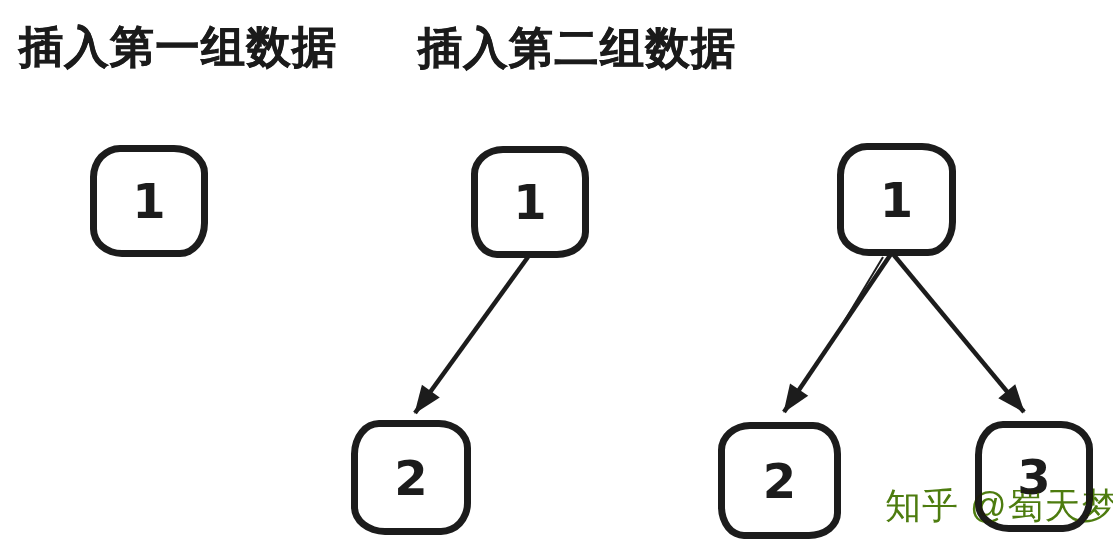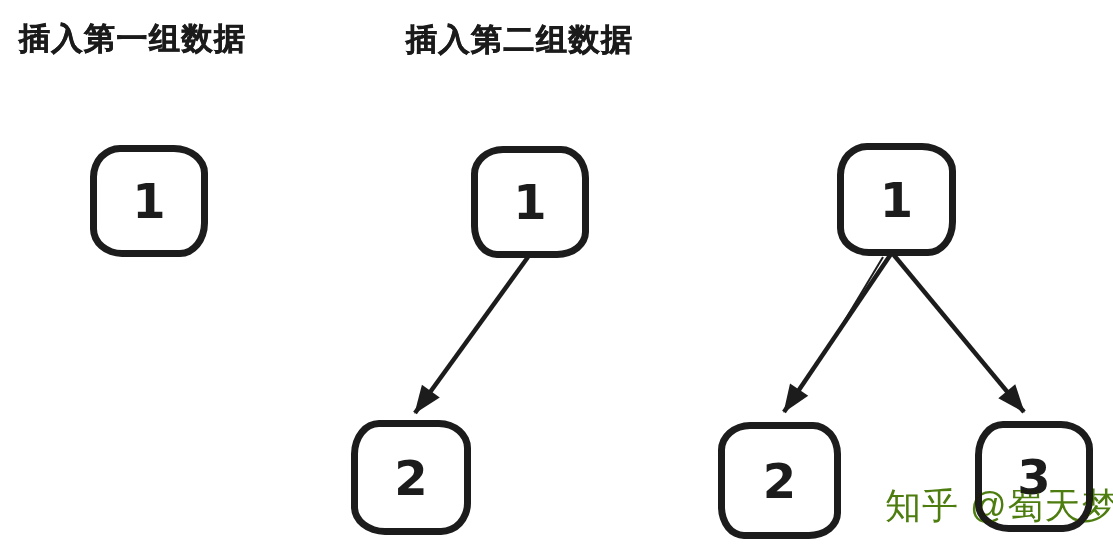--- a/index.html
+++ b/index.html
@@ -5,21 +5,21 @@
   html,body{margin:0;padding:0;}
   .canvas{
     position:relative;
     width:1113px;height:553px;
     background:#ffffff;
     overflow:hidden;
     font-family:"Liberation Sans","DejaVu Sans",sans-serif;
   }
   .panel-title{
     position:absolute;
-    font-size:31px;
+    font-size:44px;
     font-weight:800;
     letter-spacing:1.5px;
     color:#1b1b1b;
     white-space:nowrap;
     -webkit-text-stroke:0.6px #1b1b1b;
   }
   .edges-layer{
     position:absolute;left:0;top:0;width:1113px;height:553px;
     z-index:1;
   }
@@ -52,21 +52,21 @@
     white-space:nowrap;
     margin-left:44px;
   }
 </style>
 </head>
 <body>
 
 <div class="canvas">
 
   <div class="panel-title" style="left:19px;top:18px;">插入第一组数据</div>
-  <div class="panel-title" style="left:406px;top:19px;">插入第二组数据</div>
+  <div class="panel-title" style="left:418px;top:19px;">插入第二组数据</div>
 
   <svg class="edges-layer" viewBox="0 0 1113 553" xmlns="http://www.w3.org/2000/svg">
     <defs>
       <marker id="arrowhead" markerUnits="userSpaceOnUse" markerWidth="32" markerHeight="26" refX="29" refY="13" orient="auto">
         <path d="M2,2 L30,13 L2,24 Z" fill="#1c1c1c"></path>
       </marker>
     </defs>
 
     <line x1="528" y1="257" x2="415" y2="413" stroke="#1c1c1c" stroke-width="4.5" marker-end="url(#arrowhead)"></line>
 

